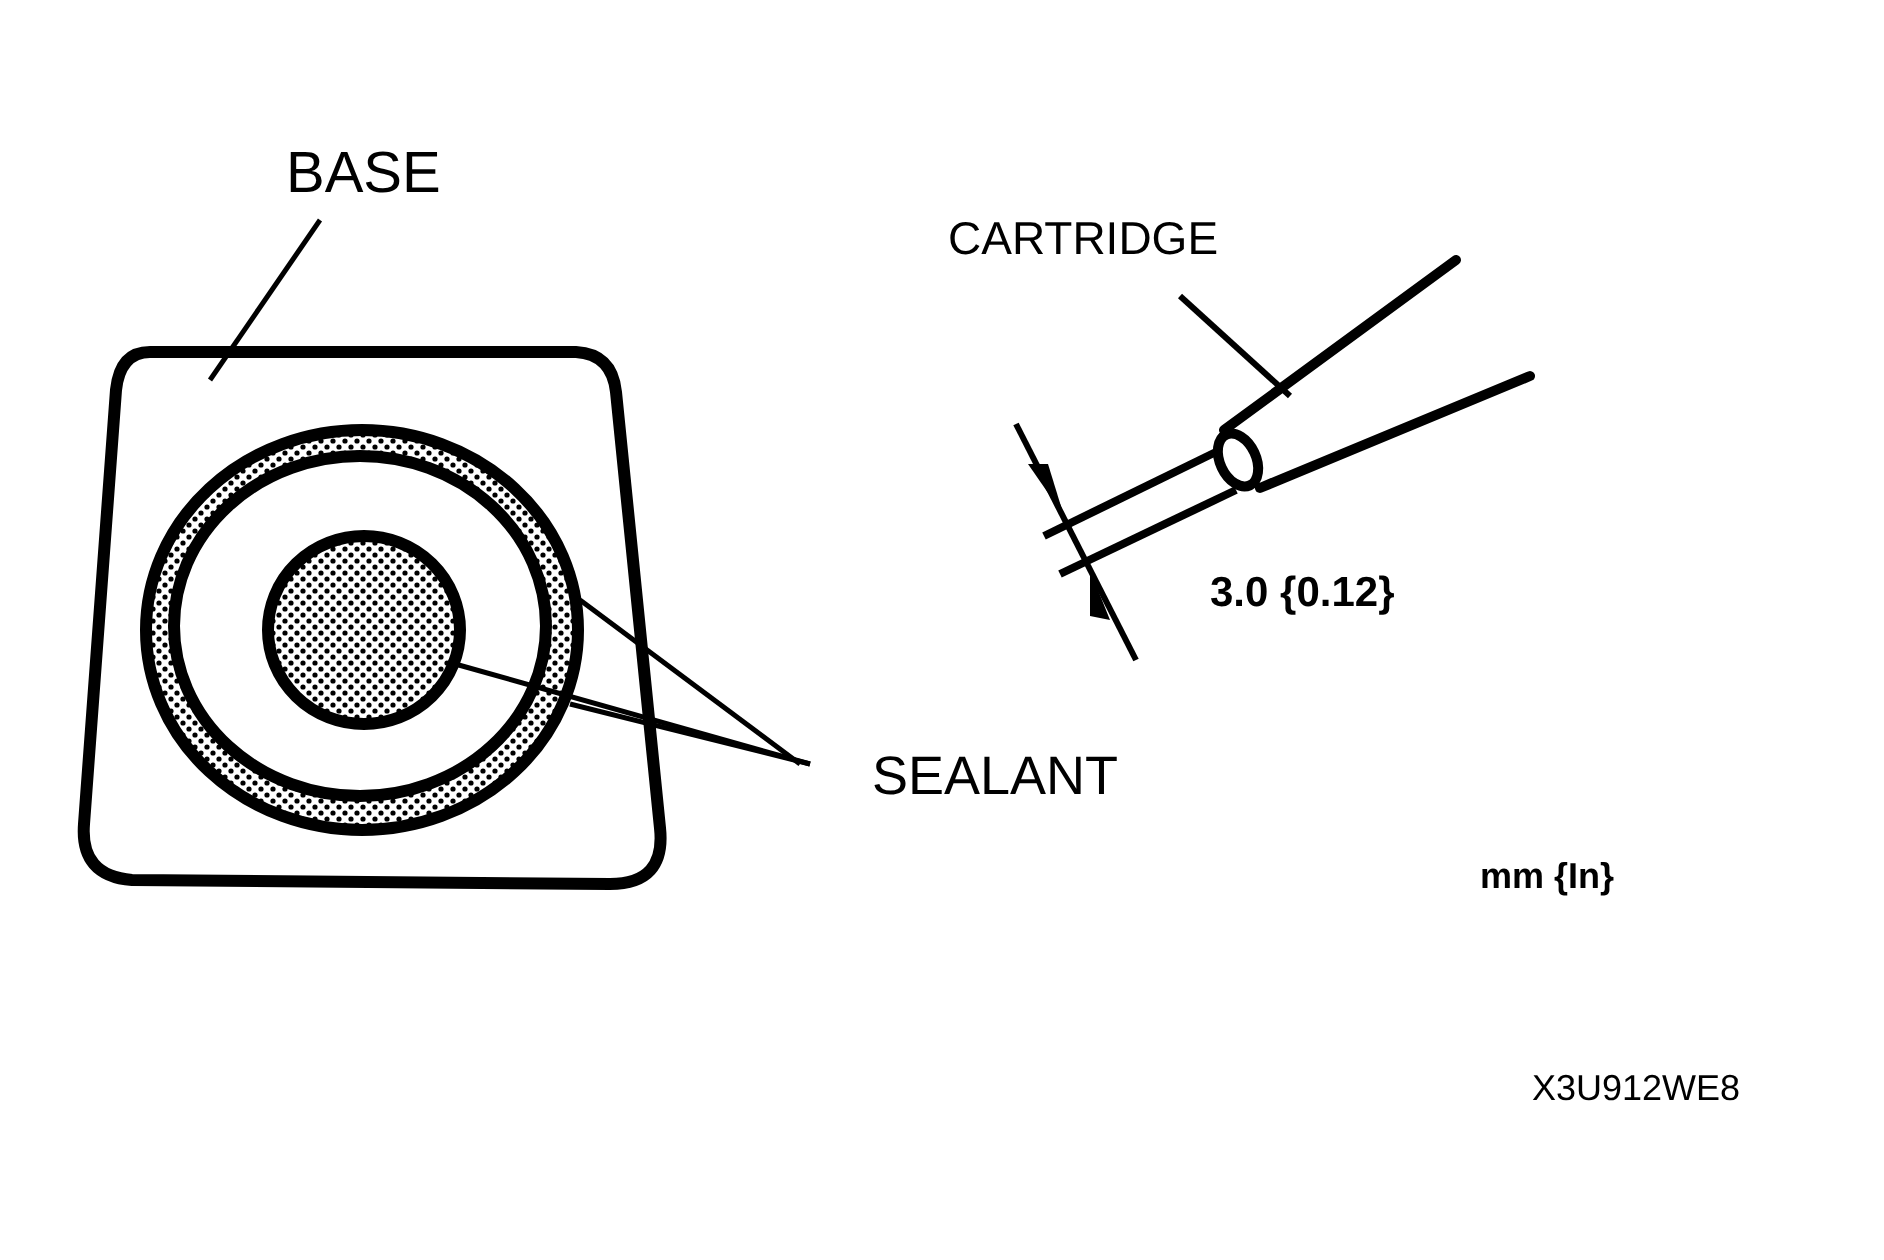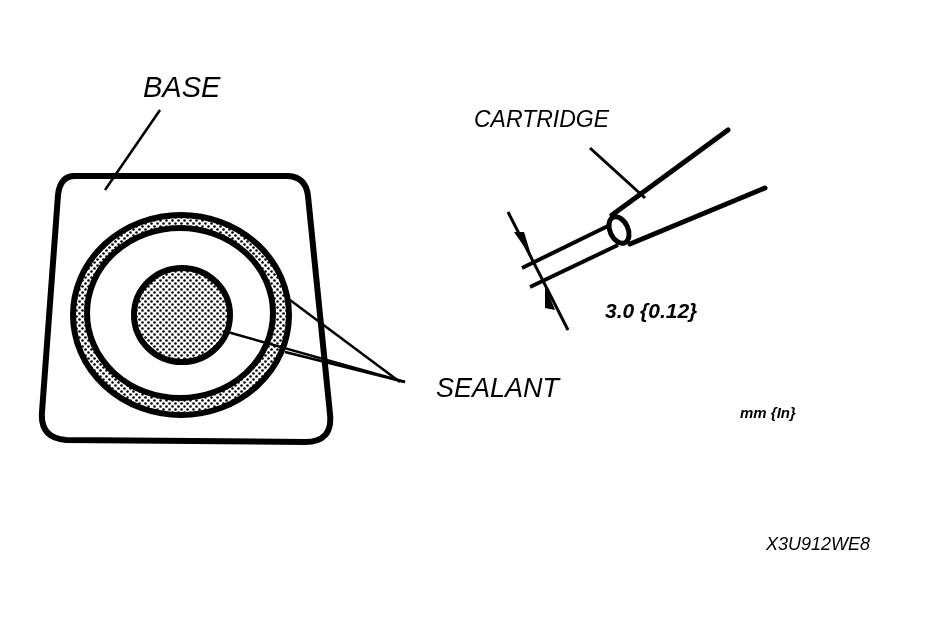--- a/index.html
+++ b/index.html
@@ -20,27 +20,26 @@
       left: 0;
       top: 0;
       width: 942px;
       height: 630px;
     }
     .label {
       position: absolute;
       white-space: nowrap;
       line-height: 1;
       color: #000;
-      font-style: italic;
     }
     .label-base { left: 143px; top: 73px; font-size: 29px; }
     .label-cartridge { left: 474px; top: 108px; font-size: 23px; }
     .label-sealant { left: 436px; top: 375px; font-size: 27px; }
-    .label-dim { left: 605px; top: 300px; font-size: 21px; font-weight: bold; }
-    .label-units { left: 740px; top: 405px; font-size: 15px; font-weight: bold; }
+    .label-dim { left: 605px; top: 286px; font-size: 21px; font-weight: bold; }
+    .label-units { left: 740px; top: 429px; font-size: 18px; font-weight: bold; }
     .label-code { left: 766px; top: 535px; font-size: 18px; }
   </style>
 </head>
 <body>
 
 <svg id="diagram" viewBox="0 0 942 630" xmlns="http://www.w3.org/2000/svg">
   <defs>
     <pattern id="stipple" width="6" height="6" patternUnits="userSpaceOnUse">
       <rect width="6" height="6" fill="#ffffff"></rect>
       <circle cx="1.5" cy="1.5" r="1.3" fill="#000"></circle>

